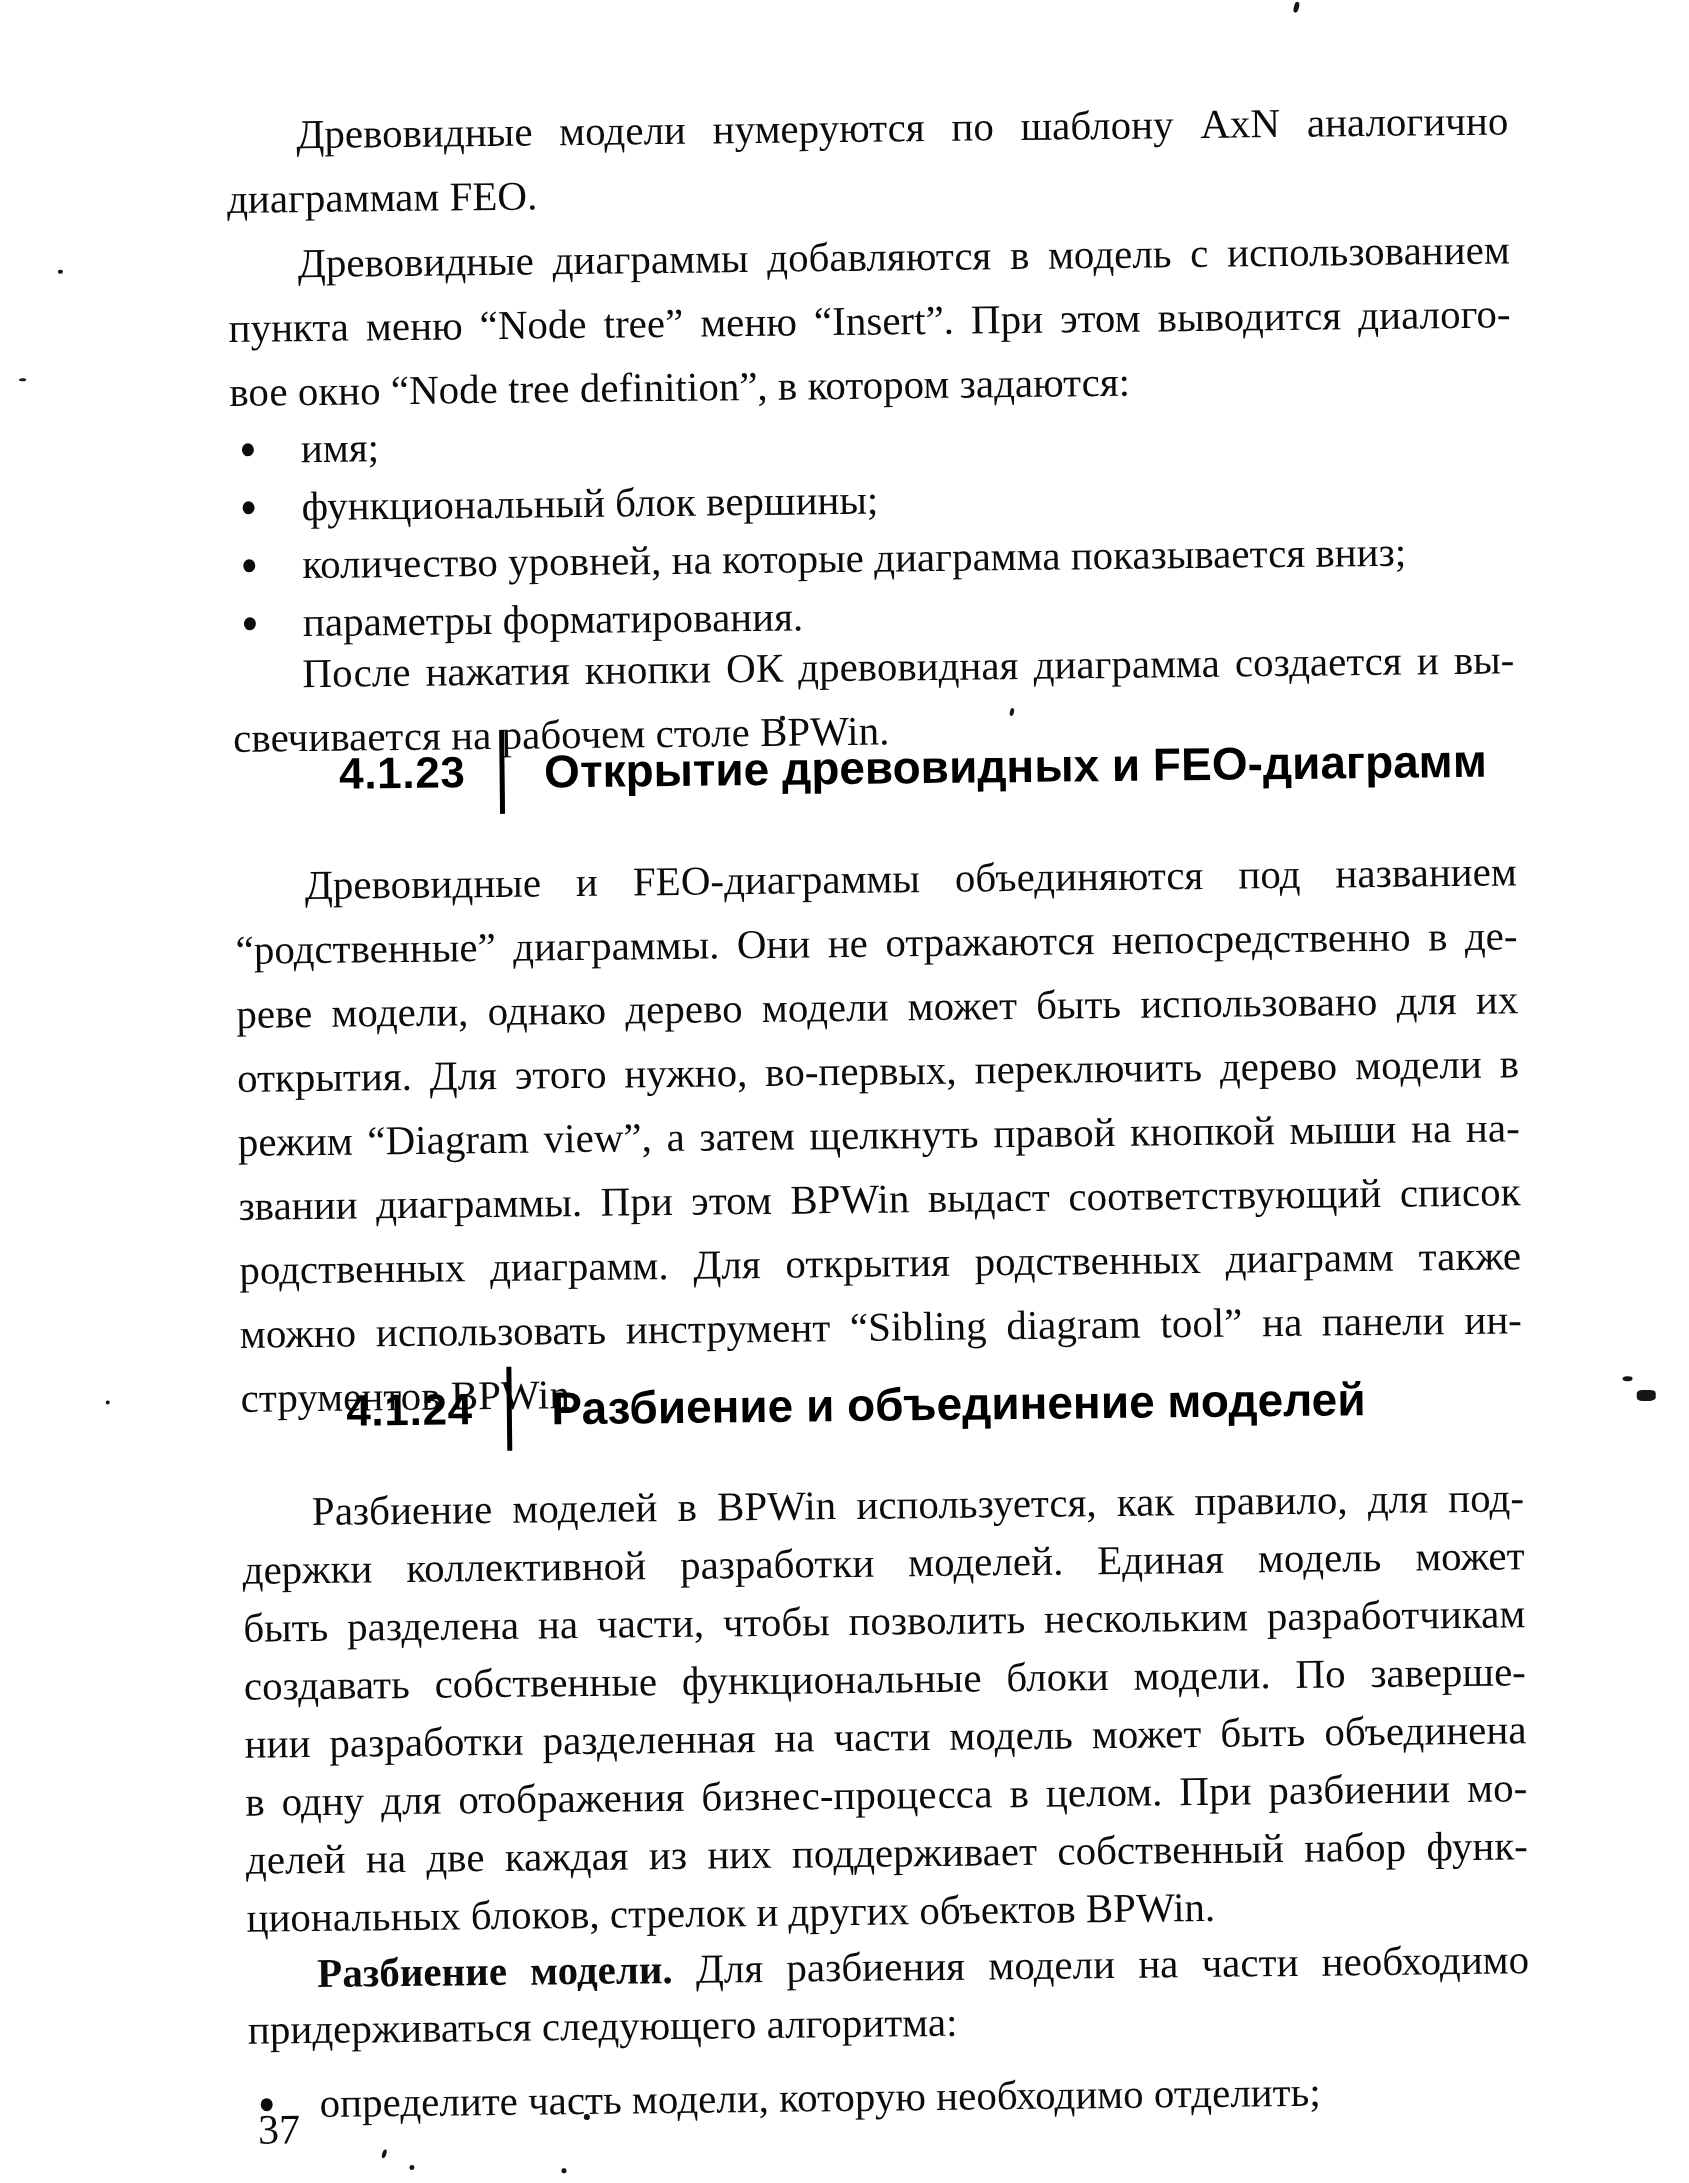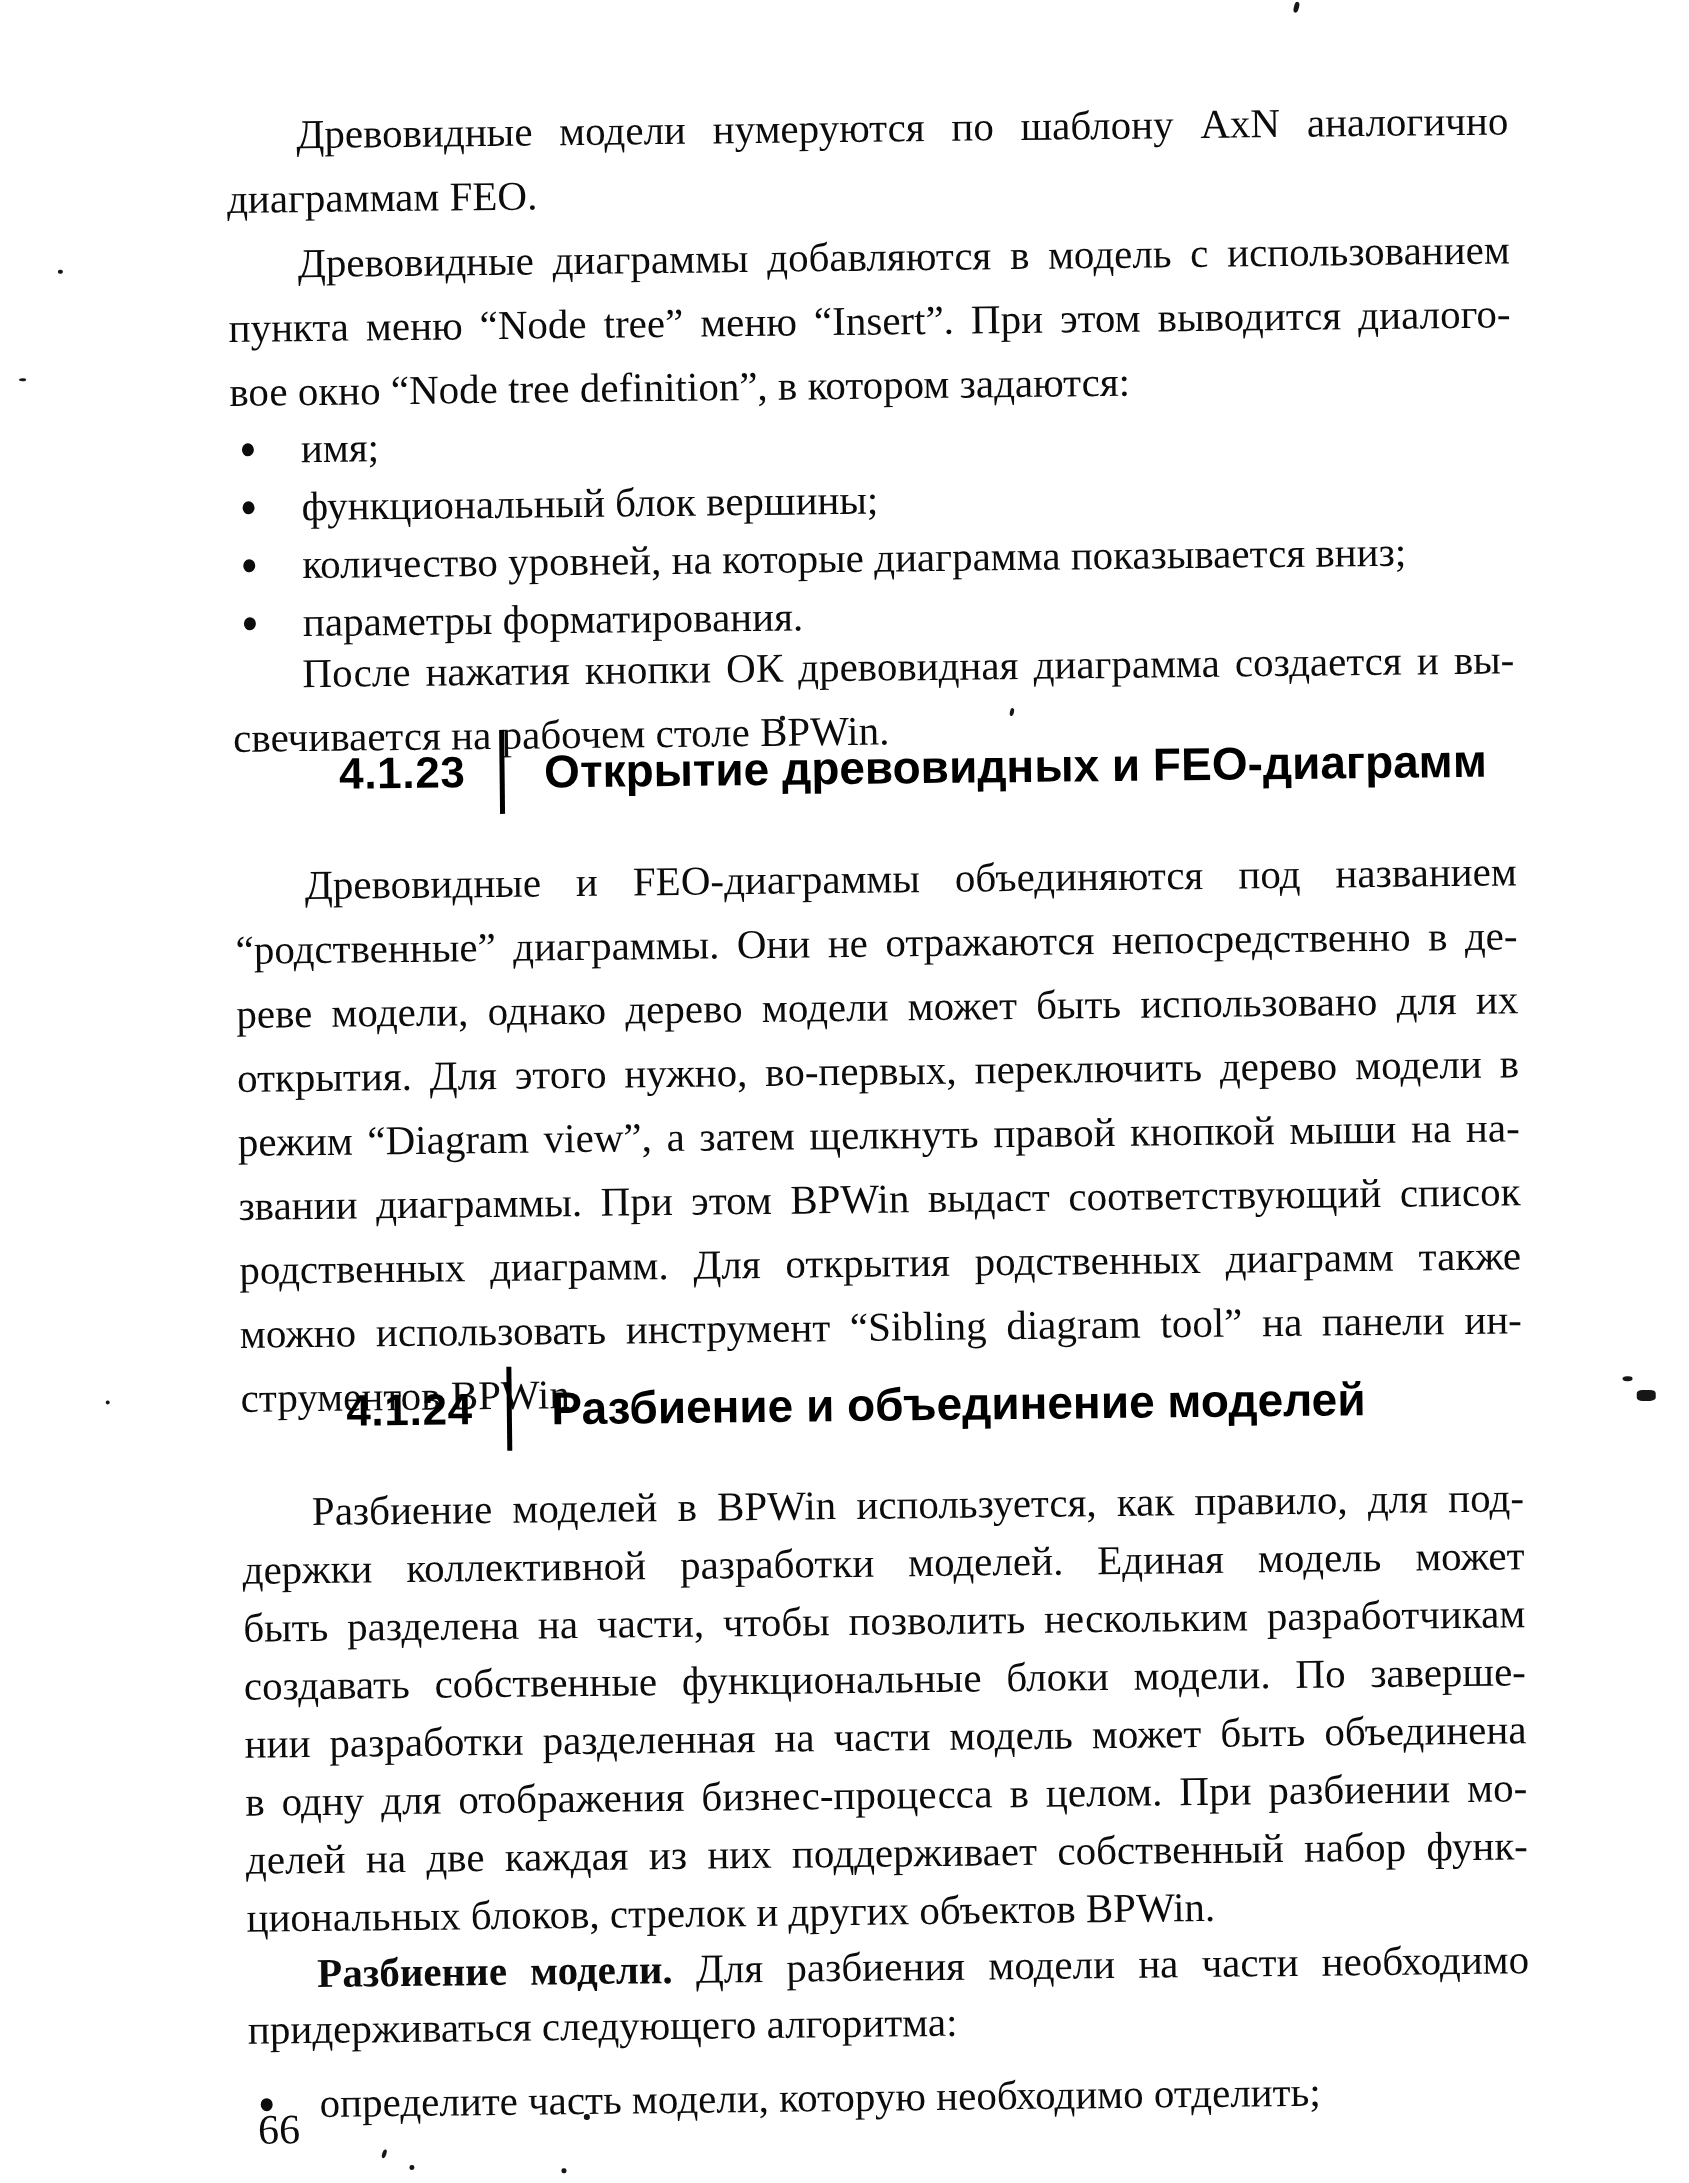--- a/index.html
+++ b/index.html
@@ -135,21 +135,21 @@
       </div>
       <div class="para lh85" style="margin-top: -1.3px;">
         <div class="line j indent"><span class="bold-lead">Разбиение модели.</span><span> Для разбиения модели на части необходимо</span></div>
         <div class="line l">придерживаться следующего алгоритма:</div>
       </div>
       <div class="bullets" style="margin-top: 16.5px;">
         <div class="bullet-item"><span class="bullet-dot"></span><span>определите часть модели, которую необходимо отделить;</span></div>
       </div>
     </div>
 
-  <div class="page-number">66</div>
+  <div class="page-number">37</div>
 
   <div class="speck" style="left:1305px;top:6.6px;width:5.3px;height:10.6px;transform:rotate(15deg);"></div>
   <div class="speck" style="left:66px;top:261px;width:4.6px;height:4px;"></div>
   <div class="speck" style="left:26px;top:369px;width:7.3px;height:3.3px;"></div>
   <div class="speck" style="left:783px;top:715px;width:4.6px;height:4.6px;"></div>
   <div class="speck" style="left:1013px;top:710px;width:4px;height:8px;transform:rotate(12deg);"></div>
   <div class="speck" style="left:101px;top:1392px;width:4px;height:4px;"></div>
   <div class="speck" style="left:1618px;top:1385px;width:10px;height:5.3px;"></div>
   <div class="speck" style="left:1632px;top:1399px;width:18.5px;height:11.2px;border-radius:30%;"></div>
   <div class="speck" style="left:571px;top:2111px;width:6px;height:6px;"></div>

